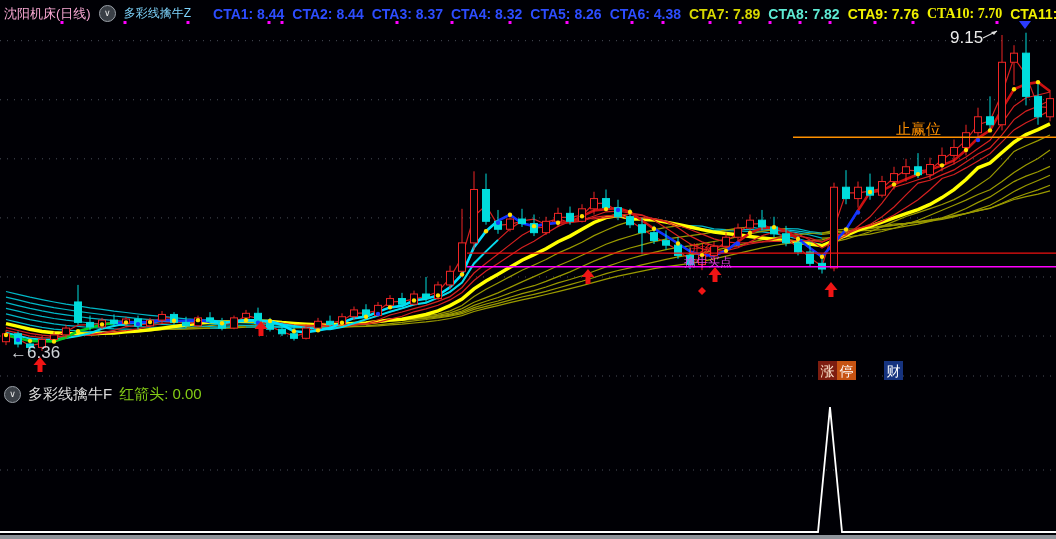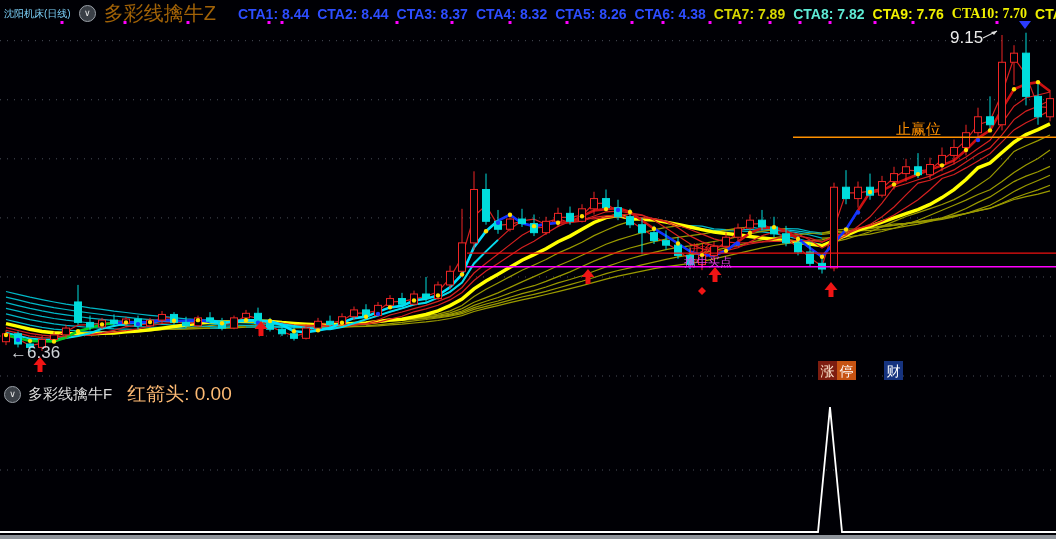--- a/index.html
+++ b/index.html
@@ -1,30 +1,30 @@
 <!DOCTYPE html>
 <html><head>
 <meta charset="utf-8">
 <style>
   html,body{margin:0;padding:0;background:#000;}
   #app{position:relative;width:1056px;height:539px;background:#000005;overflow:hidden;
        font-family:"Liberation Sans","DejaVu Sans",sans-serif;}
   
   #topbar{position:absolute;left:0;top:0;width:1056px;height:27px;display:flex;align-items:center;
           gap:8px;padding-left:4px;box-sizing:border-box;background:#000005;z-index:2;white-space:nowrap;}
-  .t-stock{color:#7dd3fc;font-size:10px;}
-  .t-ind{color:#a16207;font-size:20px;}
+  .t-stock{color:#f9a8d4;font-size:13px;}
+  .t-ind{color:#7dd3fc;font-size:12px;}
   .cta{font-size:14px;font-weight:bold;letter-spacing:0px;}
   .circle-ico{width:15px;height:15px;border-radius:50%;background:#3a3f46;border:1.5px solid #9aa0a8;
               color:#e8e8e8;font-size:9px;line-height:15px;text-align:center;flex:0 0 auto;}
   
   #p2bar{position:absolute;left:0;top:383px;width:1056px;height:22px;display:flex;align-items:center;
          gap:7px;padding-left:4px;box-sizing:border-box;background:#000005;z-index:2;}
   .p2-ind{color:#dcdcdc;font-size:15px;}
-  .p2-metric{color:#fdba74;font-size:19px;margin-left:8px;}
+  .p2-metric{color:#84cc16;font-size:15px;}
   
   #chart-svg{position:absolute;left:0;top:0;z-index:5;pointer-events:none;}
   #chart-hit{position:absolute;left:0;top:27px;width:1056px;height:356px;z-index:1;}
   #panel2-hit{position:absolute;left:0;top:405px;width:1056px;height:129px;z-index:1;}
   #footer{position:absolute;left:0;top:535px;width:1056px;height:4px;background:#8f949b;z-index:2;}
 </style>
 </head>
 <body>
 
 <div id="app">

